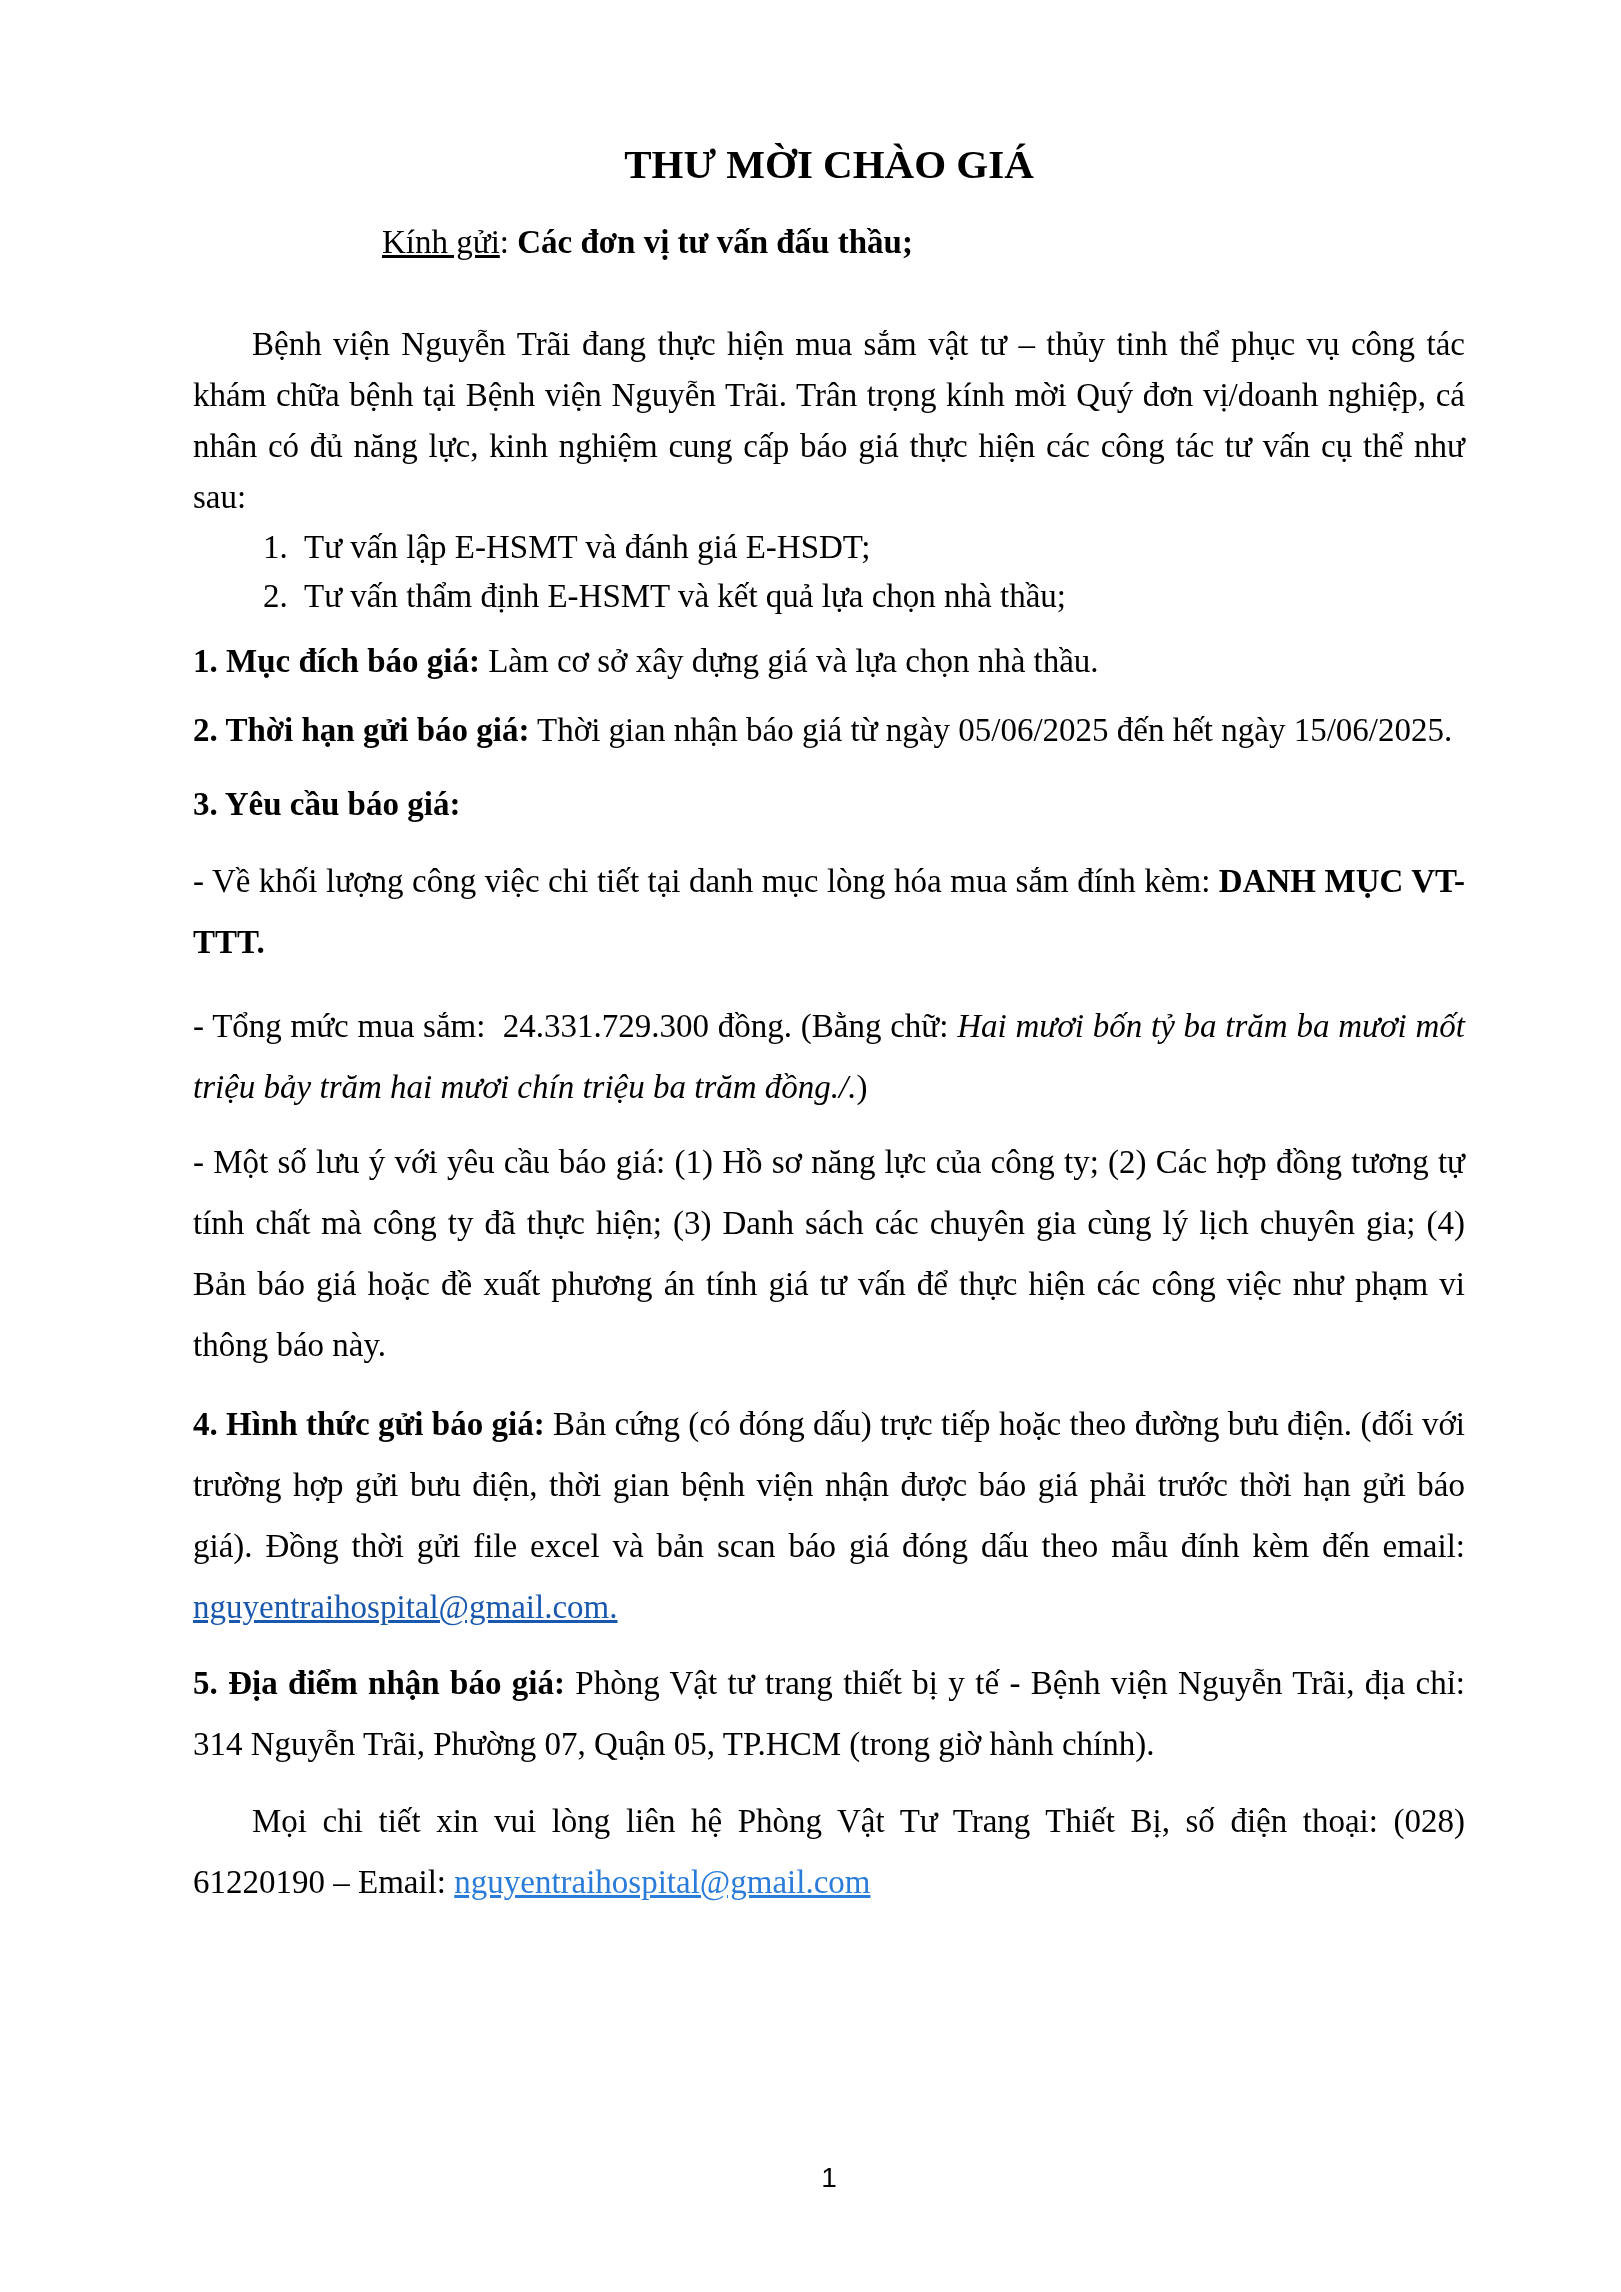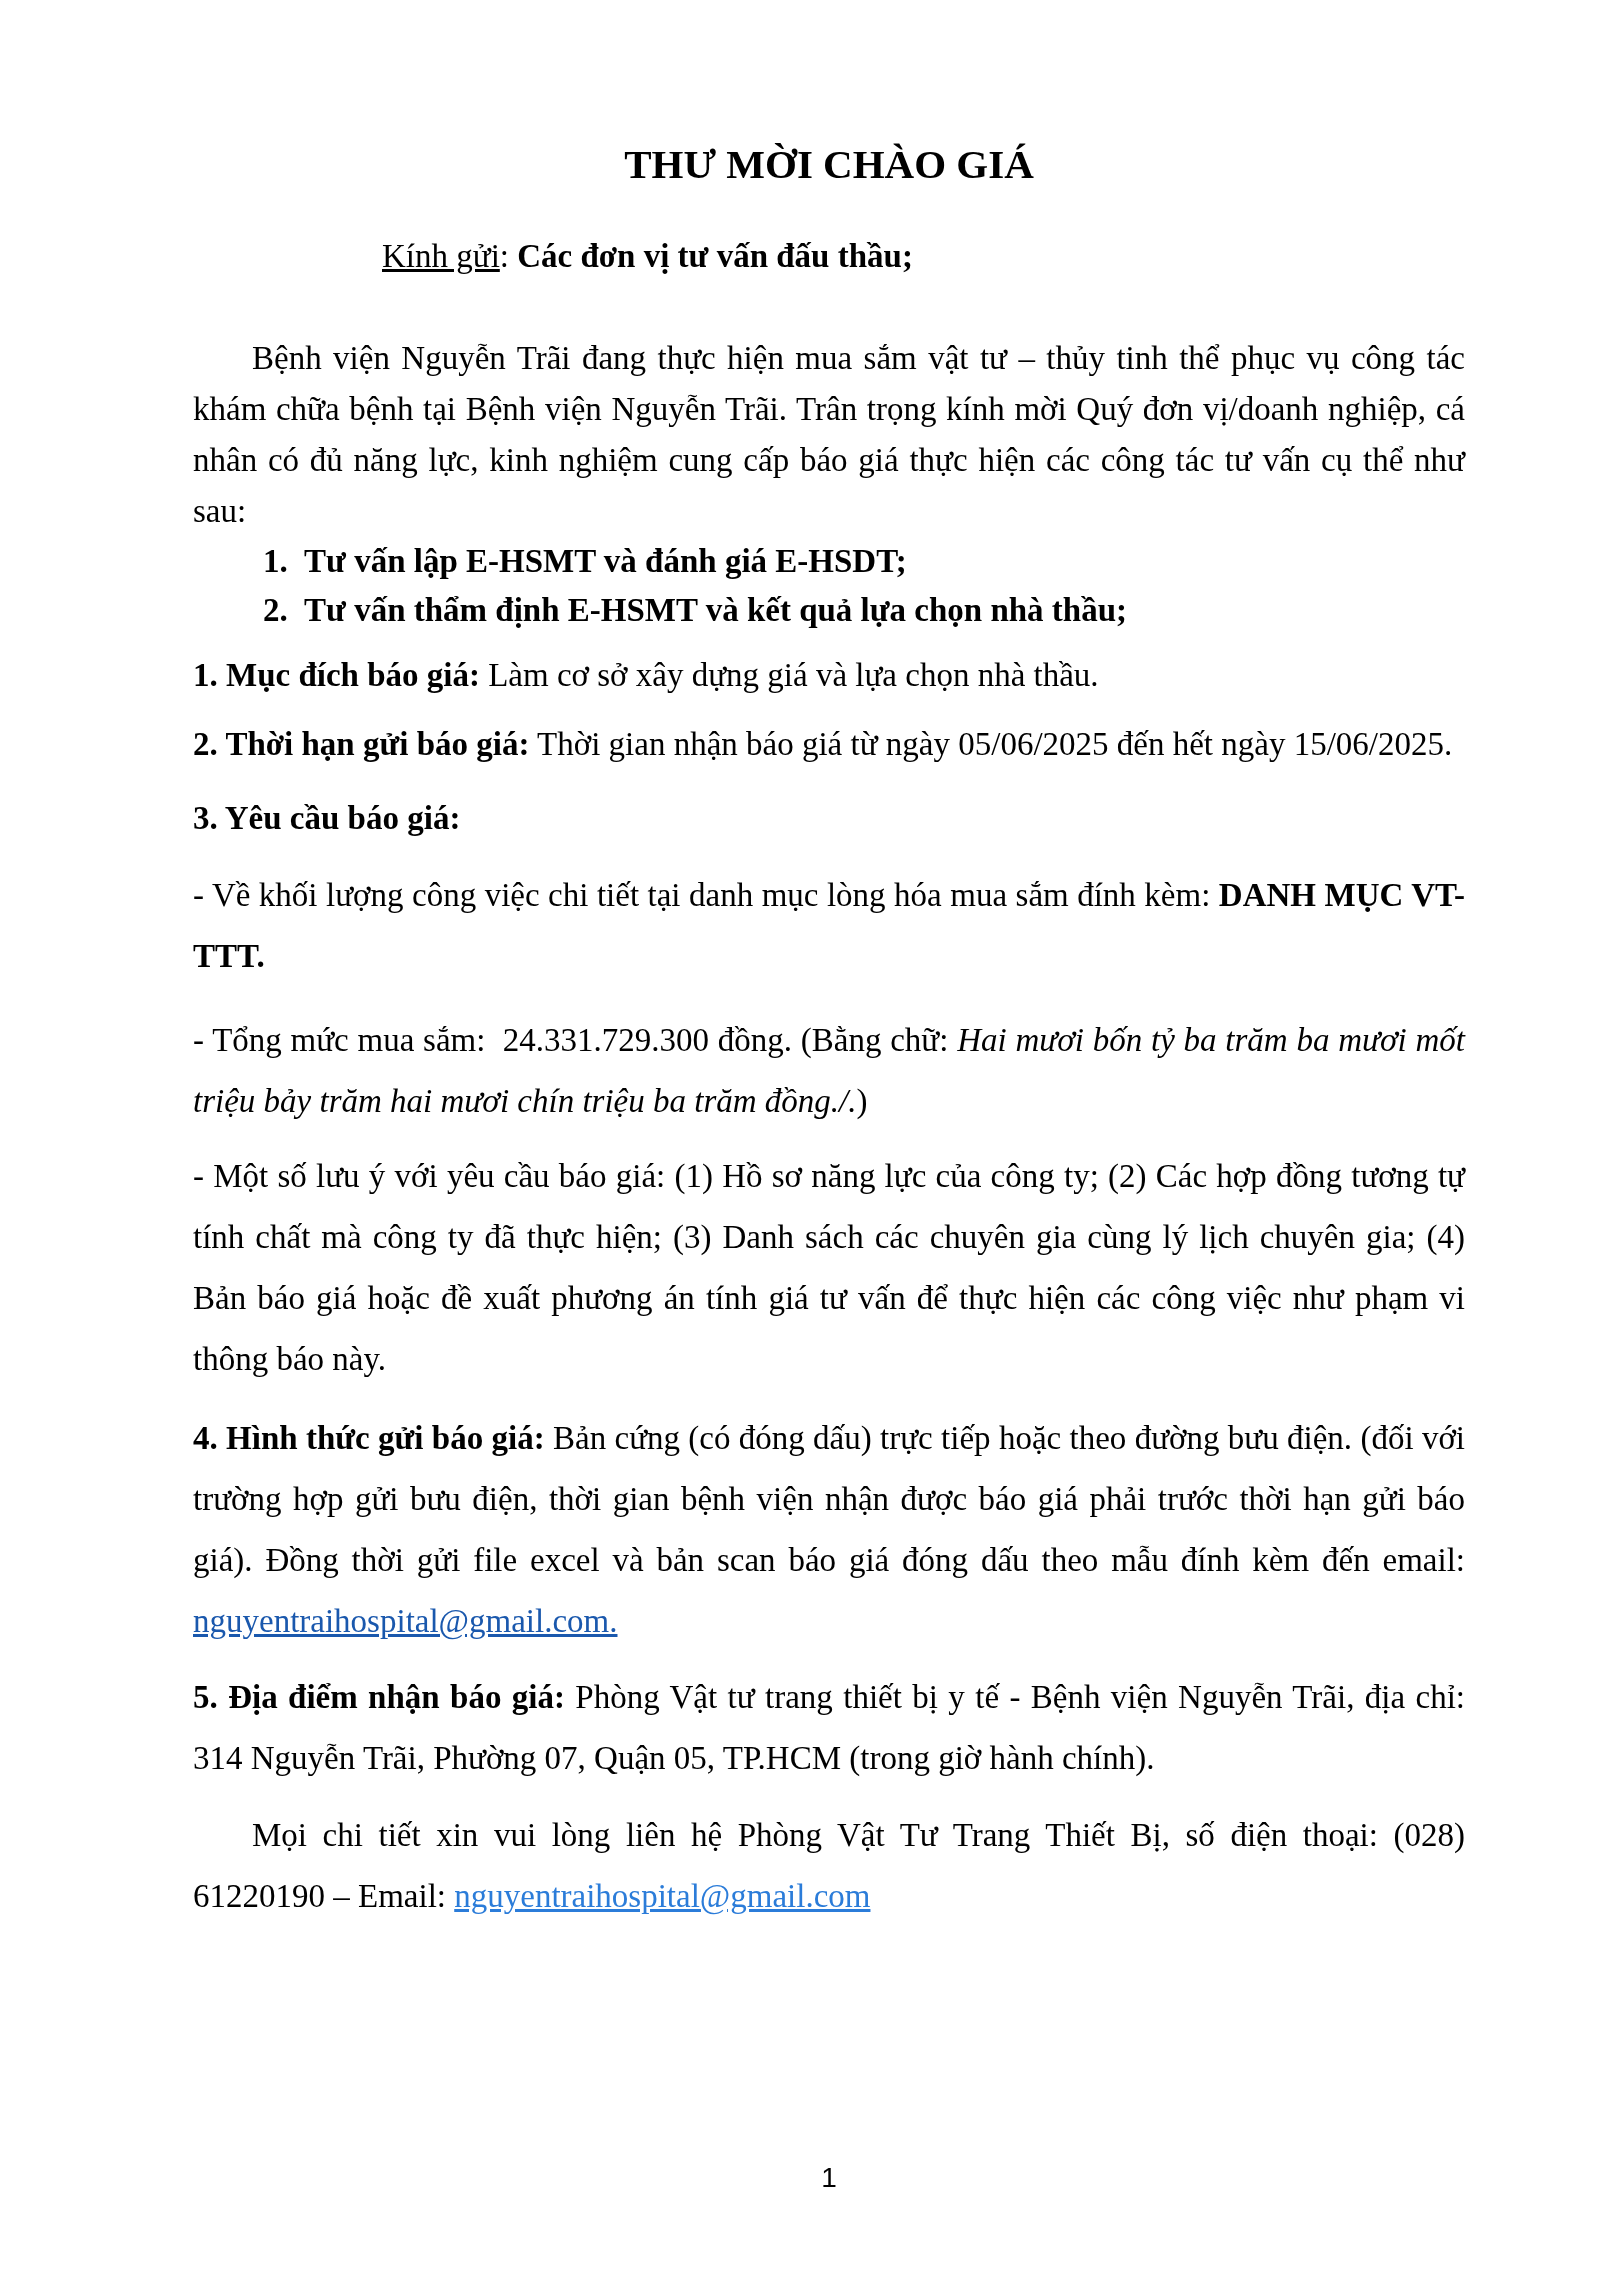--- a/index.html
+++ b/index.html
@@ -20,35 +20,35 @@
     right: 156px;
     top: 137px;
   }
   .title {
     font-size: 41px;
     font-weight: bold;
     text-align: center;
     line-height: 54px;
   }
   .salutation {
-    margin-top: 43px;
+    margin-top: 29px;
     line-height: 45px;
     padding-left: 189px;
   }
   .u { text-decoration: underline; }
   b { font-weight: bold; }
   .it { font-style: italic; }
   .intro {
     margin-top: 54px;
     line-height: 51px;
     text-align: justify;
     text-indent: 59px;
   }
   .tasks { margin-top: 0; }
-  .task { line-height: 49px; padding-left: 70px; font-weight: bold; }
+  .task { line-height: 49px; padding-left: 70px; }
   .task-num { display: inline-block; min-width: 27.4px; margin-right: 13.7px; }
   .sec { line-height: 61px; text-align: justify; }
   .mt8  { margin-top: 7.8px; }
   .mt10 { margin-top: 9.8px; }
   .mt14 { margin-top: 13.7px; }
   .mt16 { margin-top: 15.7px; }
   .mt18 { margin-top: 17.6px; }
   .mt24 { margin-top: 23.5px; }
   .closing { font-weight: bold; text-indent: 59px; }
   .indent { text-indent: 59px; }

